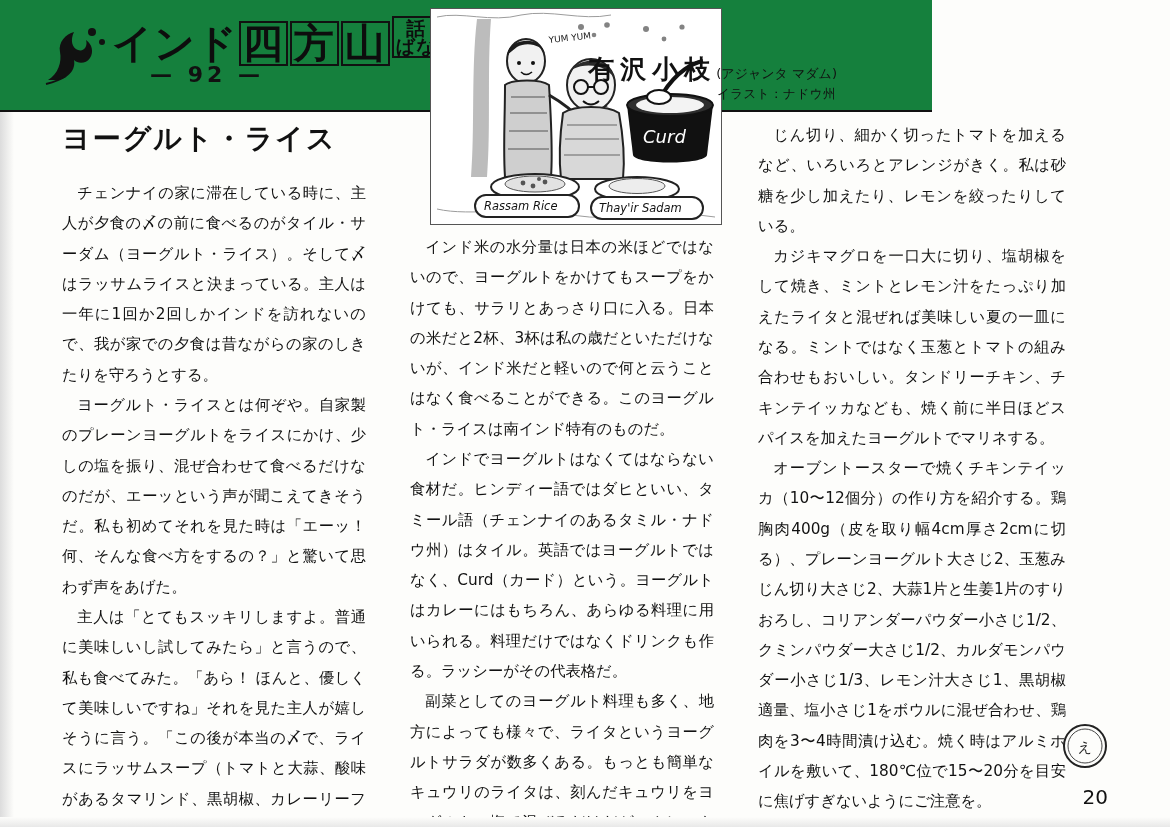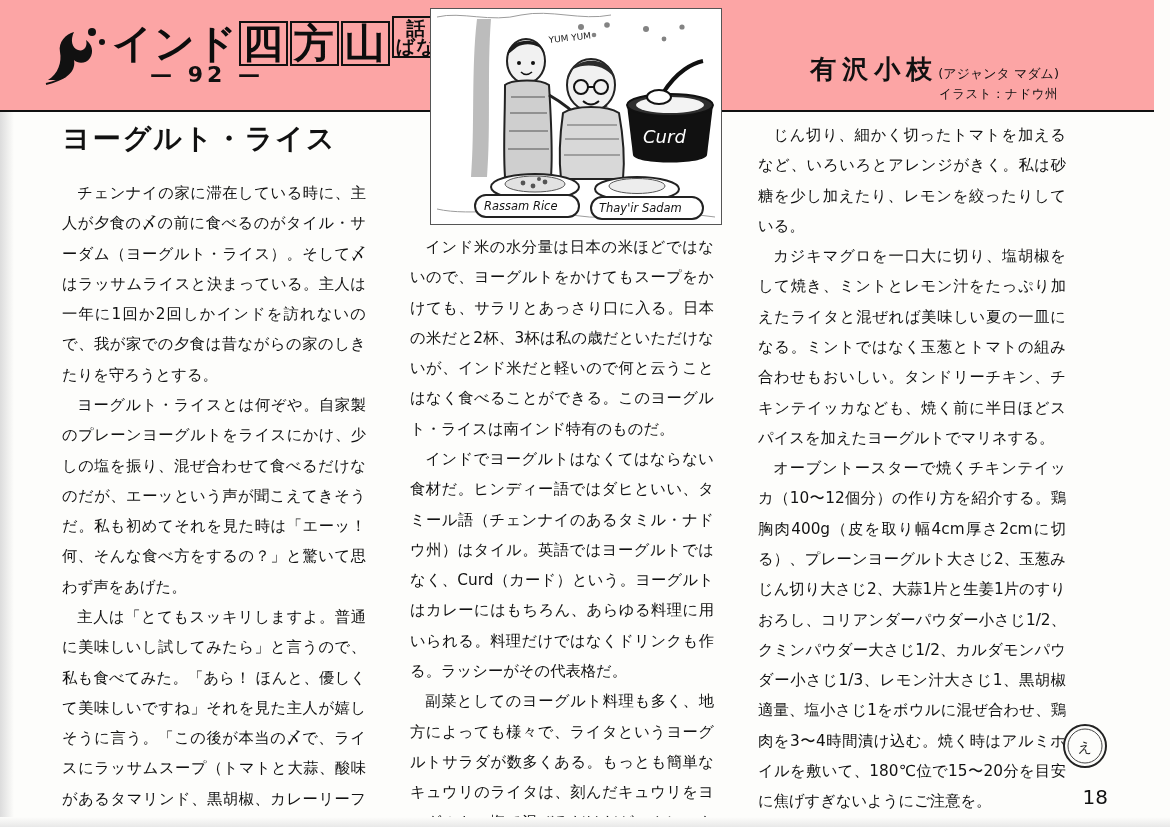--- a/index.html
+++ b/index.html
@@ -20,23 +20,23 @@
     width: 1170px;
     height: 827px;
     background: #fdfdfb;
   }
 
   
   .header {
     position: absolute;
     top: 0;
     left: 0;
-    width: 1154px;
+    width: 932px;
     height: 112px;
-    background: #fca5a5;
+    background: #15803d;
     border-bottom: 2px solid #111;
     box-sizing: border-box;
   }
   .header-inner {
     position: relative;
     width: 100%;
     height: 100%;
   }
 
   
@@ -338,16 +338,16 @@
   </div>
 
   <div class="seal">
     <svg viewBox="0 0 46 46" width="46" height="46">
       <circle cx="23" cy="23" r="21" fill="none" stroke="#222" stroke-width="2"></circle>
       <circle cx="23" cy="23" r="17" fill="none" stroke="#444" stroke-width="1"></circle>
       <text x="23" y="29" text-anchor="middle" font-family="DejaVu Sans, sans-serif" font-size="14" fill="#222">え</text>
     </svg>
   </div>
 
-  <div class="page-number">18</div>
+  <div class="page-number">20</div>
 
   <div class="edge-bottom"></div>
 </div>
 
 </body></html>

